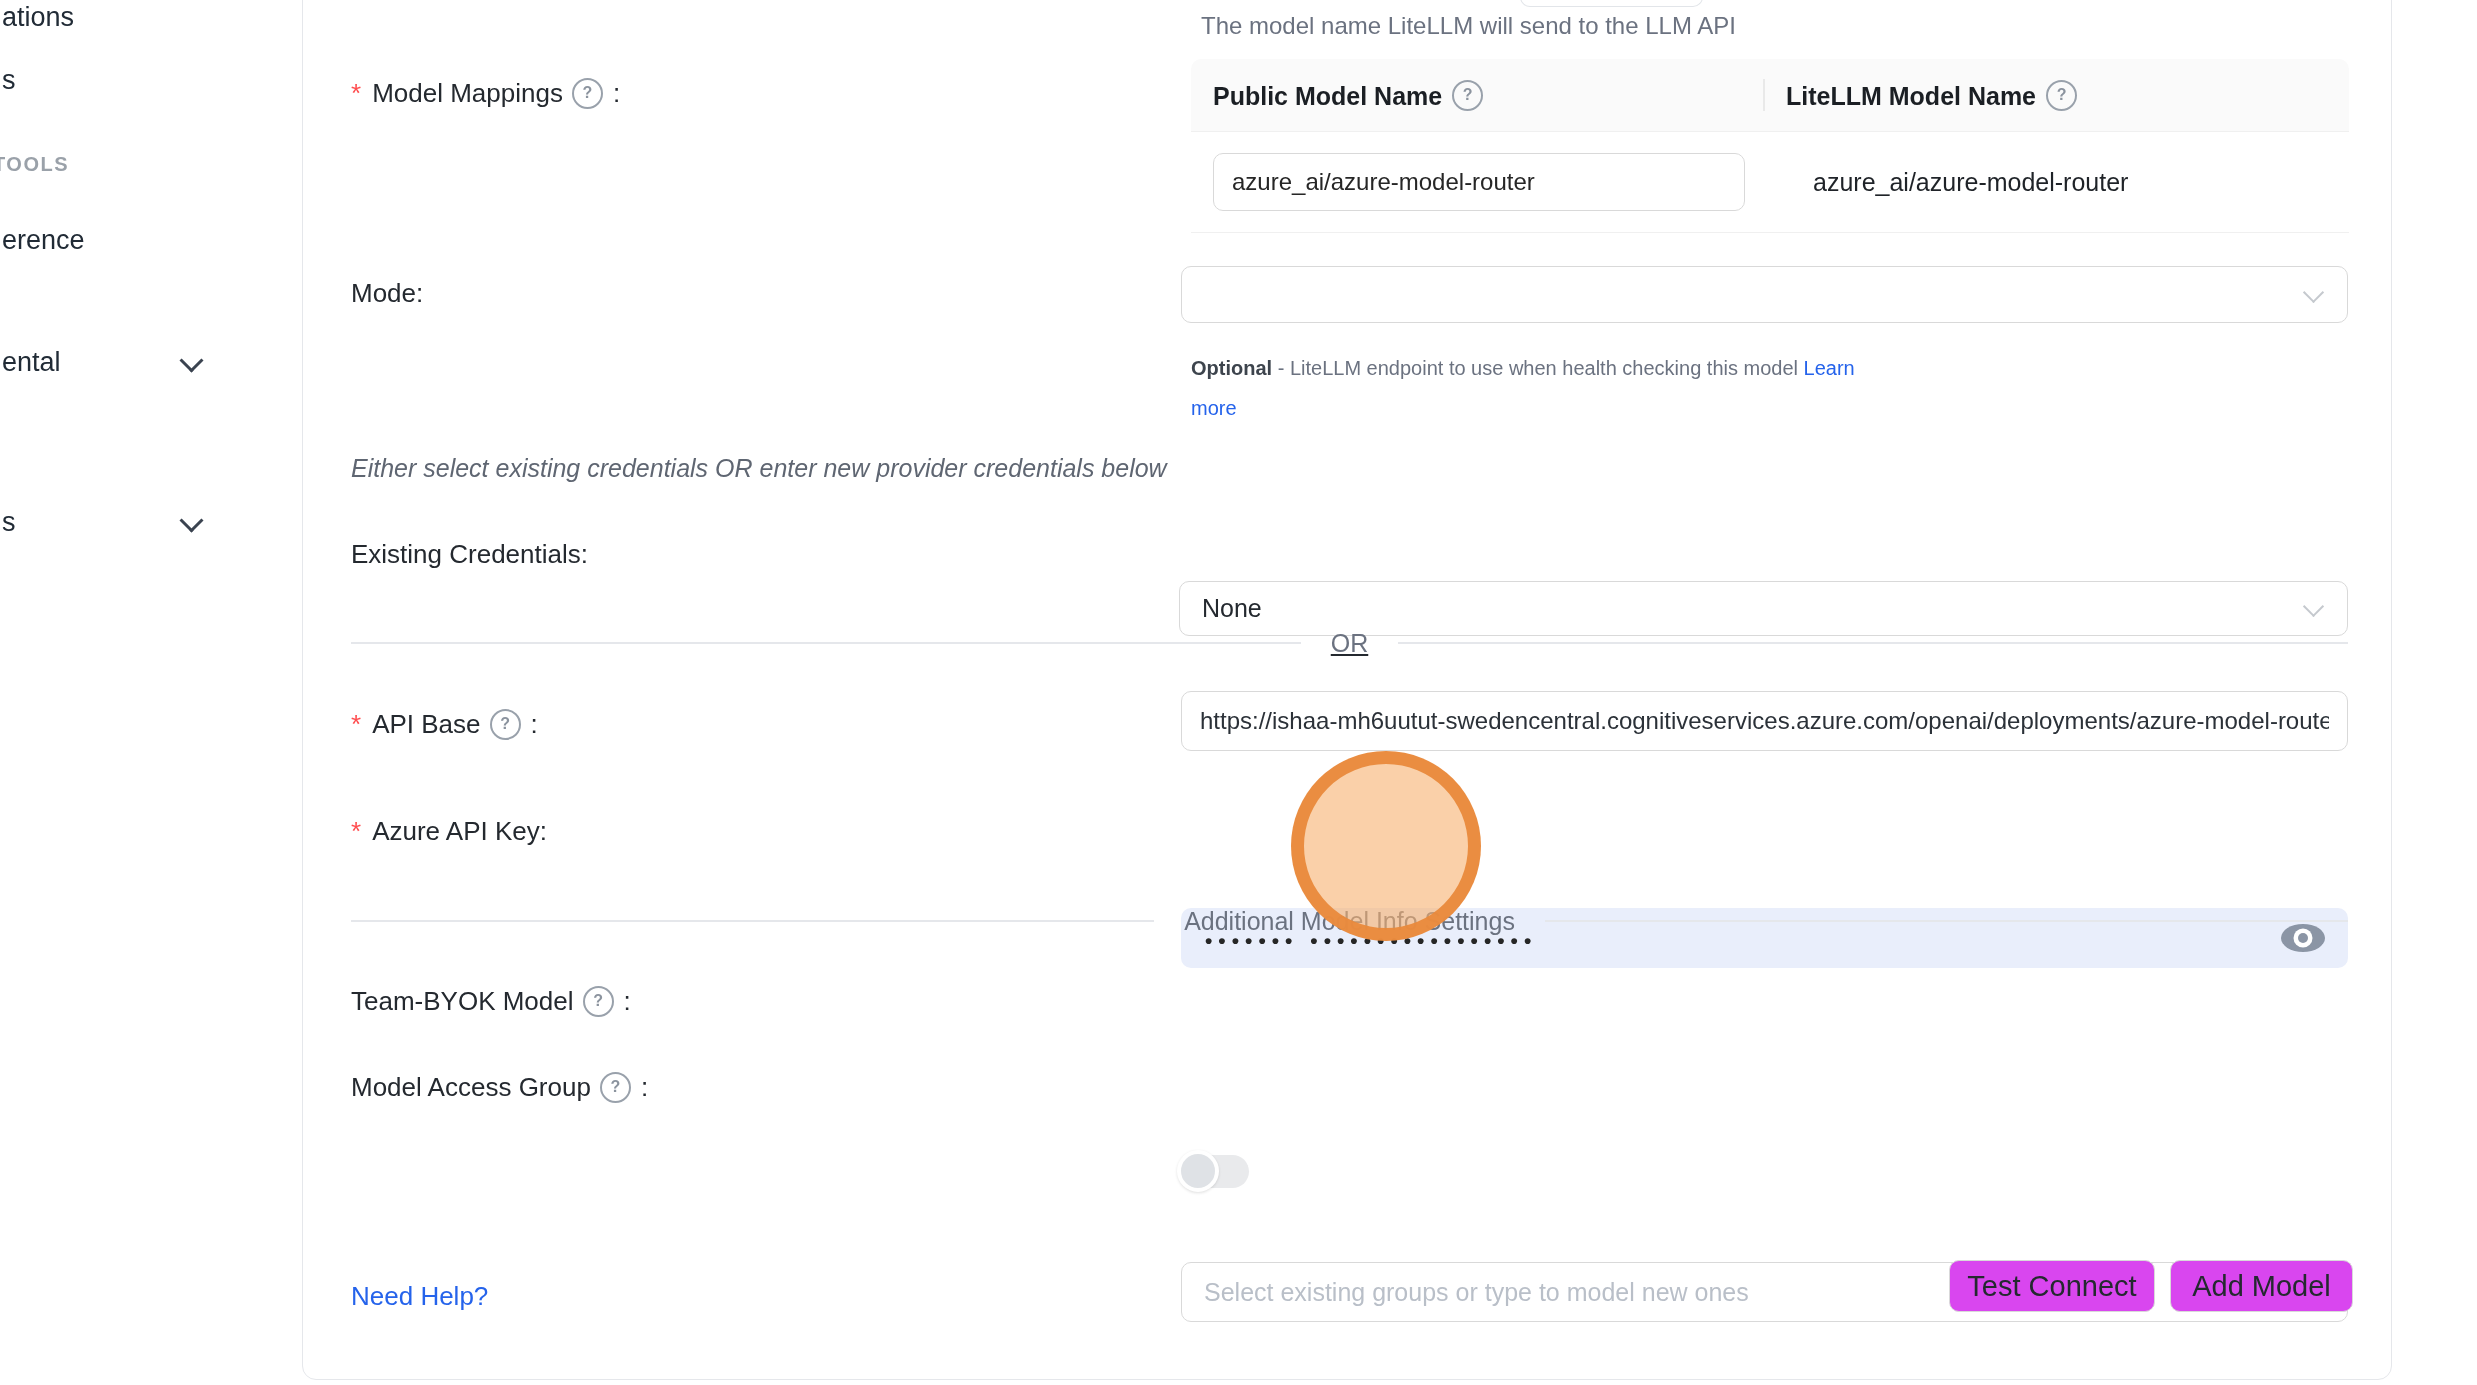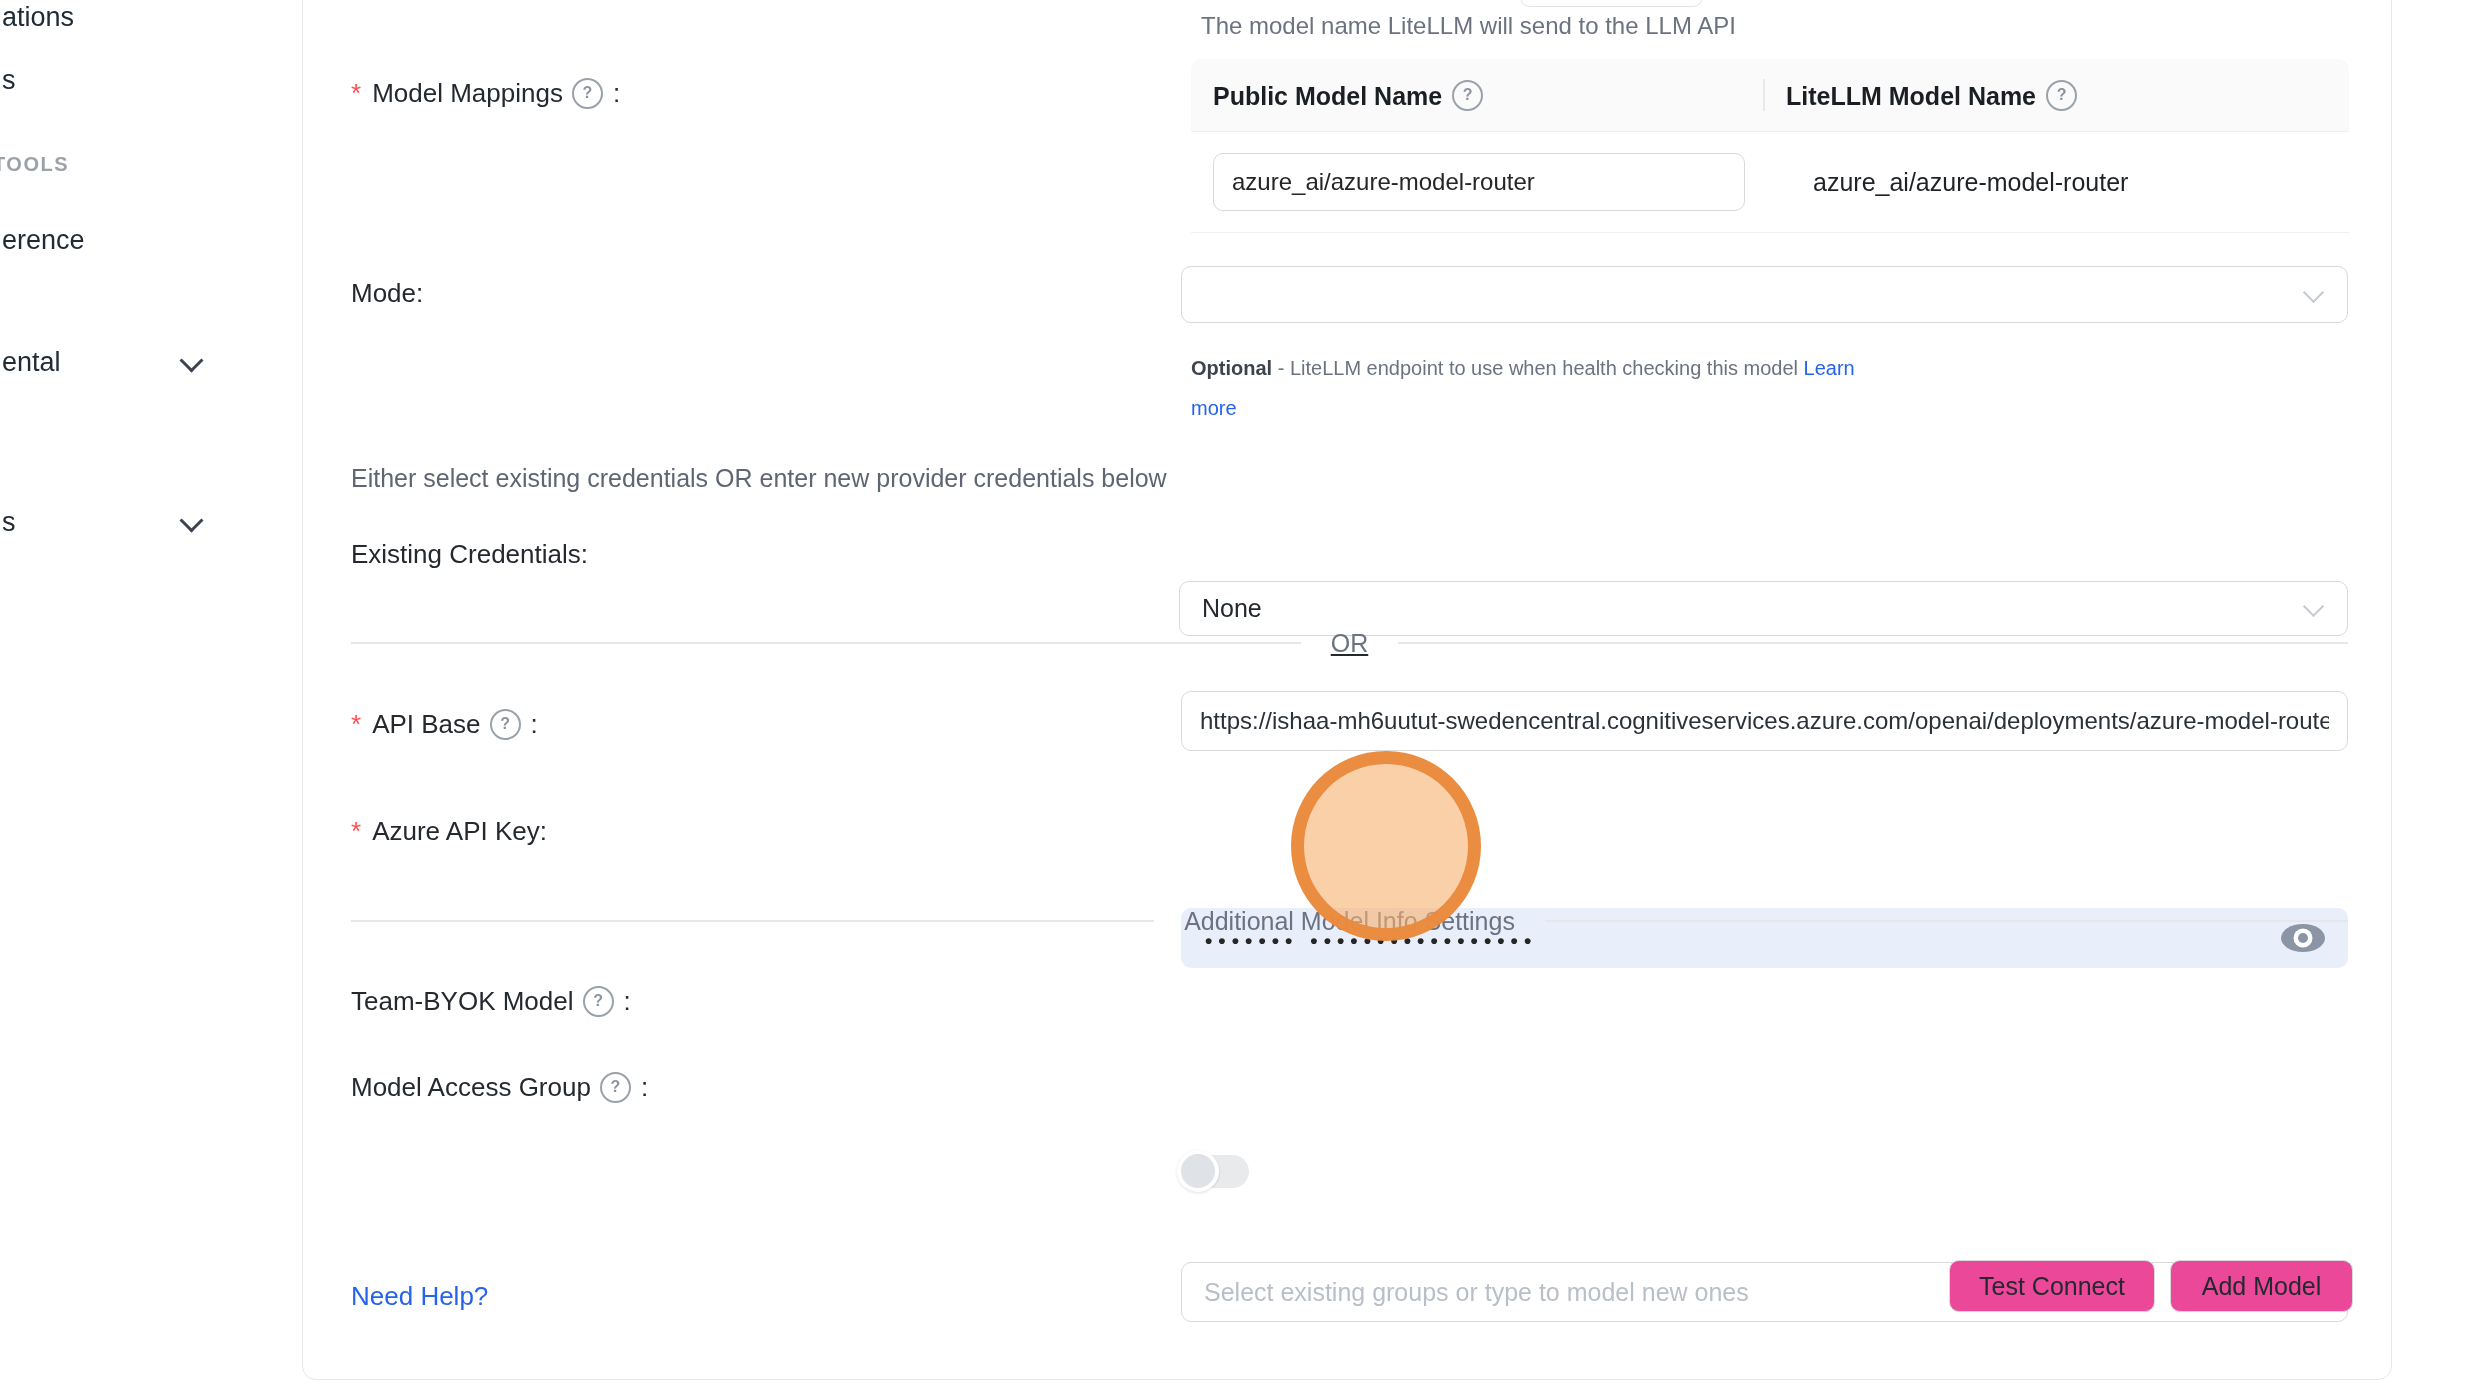--- a/index.html
+++ b/index.html
@@ -60,22 +60,22 @@
 
   
   .ring{width:190px;height:190px;border-radius:50%;border:13px solid rgba(233,138,60,0.95);
         background:rgba(246,176,112,0.6);box-sizing:border-box;pointer-events:none;z-index:5;}
 
   
   .toggle{width:70px;height:33px;background:#e9eaec;border-radius:17px;position:relative;cursor:pointer;}
   .knob{position:absolute;left:-2px;top:-5px;width:42px;height:42px;border-radius:50%;background:#dfe2e6;
         border:4px solid #fff;box-sizing:border-box;box-shadow:0 1px 3px rgba(0,0,0,0.12);}
 
-  .btn{border:1.5px solid #d9d9d9;border-radius:10px;background:#ec4899;display:flex;align-items:center;justify-content:center;
-       font-size:25px;color:#24292f;cursor:pointer;box-sizing:border-box;white-space:nowrap;}
+  .btn{border:1.5px solid #d9d9d9;border-radius:10px;background:#d946ef;display:flex;align-items:center;justify-content:center;
+       font-size:29px;color:#24292f;cursor:pointer;box-sizing:border-box;white-space:nowrap;}
   .needhelp{font-size:26px;line-height:30px;}
 
   .sliver{border:1.5px solid #e2e5e9;border-top:none;border-radius:0 0 10px 10px;box-sizing:border-box;}
 </style>
 </head>
 <body>
 
 <div class="stage">
 
   <nav>
@@ -124,21 +124,21 @@
       <span>Mode:</span>
     </div>
     <div class="abs selbox" style="left:878px;top:289px;width:1167px;height:57px;">
       <span class="sel-chev"></span>
     </div>
     <div class="abs note" style="left:888px;top:371px;">
       <b>Optional</b><span> - LiteLLM endpoint to use when health checking this model </span><a class="alink">Learn</a>
       <div><a class="alink">more</a></div>
     </div>
 
-    <div class="abs graytext" style="left:48px;top:486px;">Either select existing credentials OR enter new provider credentials below</div>
+    <div class="abs graytext" style="left:48px;top:476px;font-style:italic;">Either select existing credentials OR enter new provider credentials below</div>
 
     <div class="abs flabel" style="left:48px;top:561px;">
       <span>Existing Credentials:</span>
     </div>
     <div class="abs selbox" style="left:876px;top:547px;width:1169px;height:55px;">
       <span>None</span>
       <span class="sel-chev"></span>
     </div>
 
     <div class="abs divider" style="left:48px;top:652px;width:1997px;text-decoration:underline;">

